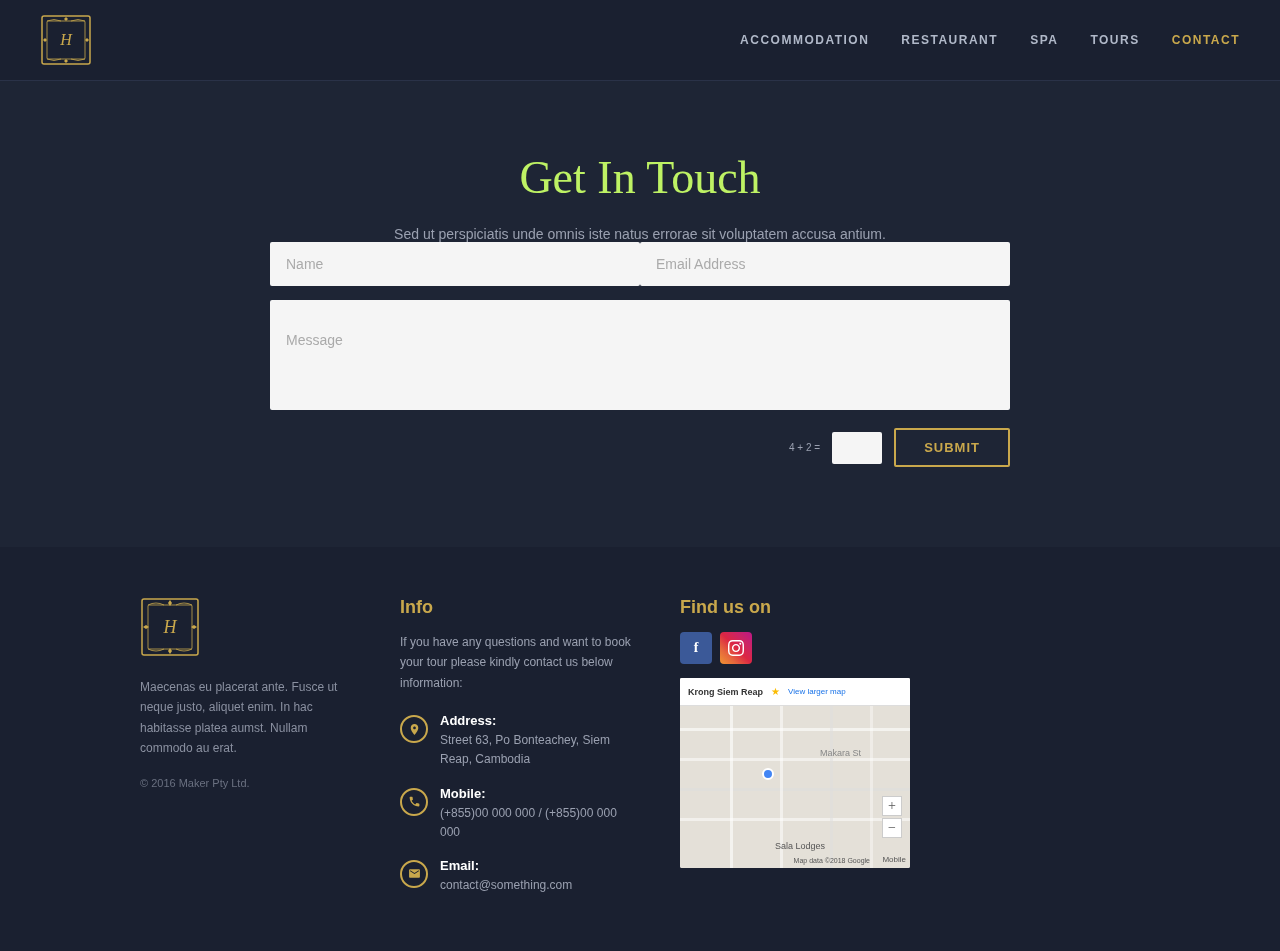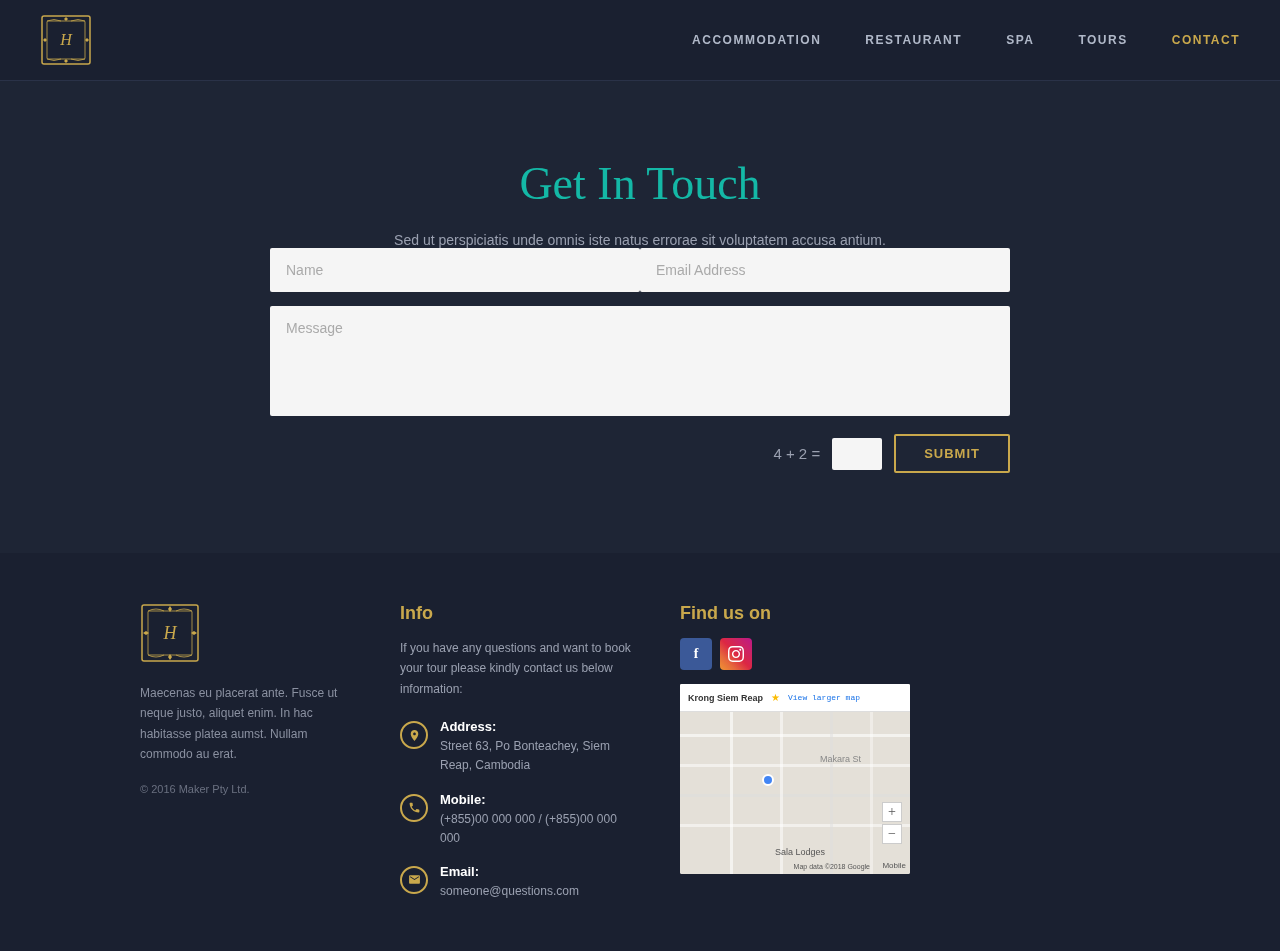--- a/index.html
+++ b/index.html
@@ -22,21 +22,21 @@
     .logo-area {
       display: flex;
       align-items: center;
     }
     .logo-emblem {
       width: 52px;
       height: 52px;
     }
     nav {
       display: flex;
-      gap: 44px;
+      gap: 32px;
       align-items: center;
     }
     nav a {
       text-decoration: none;
       color: #b0b8c8;
       font-family: Arial, sans-serif;
       font-size: 12px;
       font-weight: 600;
       letter-spacing: 1.5px;
       text-transform: uppercase;
@@ -49,24 +49,23 @@
     .contact-section {
       padding: 70px 40px 80px;
       display: flex;
       flex-direction: column;
       align-items: center;
     }
     .contact-section h1 {
       font-family: 'Georgia', serif;
       font-size: 46px;
       font-weight: 400;
-      color: #14b8a6;
+      color: #bef264;
       margin-bottom: 22px;
       text-align: center;
-      margin-top: 6px;
     }
     .contact-section .subtitle {
       font-family: Arial, sans-serif;
       font-size: 14px;
       color: #9aa0b0;
       text-align: center;
       max-width: 640px;
     }
     .form-container {
       width: 100%;
@@ -85,21 +84,21 @@
       font-size: 14px;
       color: #555;
       font-family: Arial, sans-serif;
       outline: none;
     }
     .form-row input::placeholder {
       color: #aaa;
     }
     .form-textarea {
       width: 100%;
-      padding: 14px 16px;
+      padding: 32px 16px;
       background: #f5f5f5;
       border: none;
       border-radius: 2px;
       font-size: 14px;
       color: #555;
       font-family: Arial, sans-serif;
       resize: none;
       height: 110px;
       outline: none;
       margin-bottom: 14px;
@@ -108,21 +107,21 @@
       color: #aaa;
     }
     .form-footer {
       display: flex;
       align-items: center;
       justify-content: flex-end;
       gap: 12px;
     }
     .captcha-label {
       font-family: Arial, sans-serif;
-      font-size: 15px;
+      font-size: 10px;
       color: #9aa0b0;
     }
     .captcha-input {
       width: 50px;
       padding: 8px;
       background: #f5f5f5;
       border: none;
       border-radius: 2px;
       font-size: 14px;
       text-align: center;
@@ -344,21 +343,21 @@
     }
     .map-top-bar .location-name {
       font-size: 9px;
       font-weight: bold;
       color: #333;
       font-family: Arial, sans-serif;
     }
     .map-top-bar .view-larger {
       font-size: 8px;
       color: #1a73e8;
-      font-family: Liberation Mono, monospace;
+      font-family: Liberation Sans, sans-serif;
     }
     .map-star {
       color: #fbbc04;
       font-size: 10px;
     }
   </style>
 </head>
 <body>
 
 <header>
@@ -456,21 +455,21 @@
       </div>
 
       <div class="contact-item">
         <div class="contact-icon">
           <svg viewBox="0 0 24 24" xmlns="http://www.w3.org/2000/svg">
             <path d="M20 4H4c-1.1 0-1.99.9-1.99 2L2 18c0 1.1.9 2 2 2h16c1.1 0 2-.9 2-2V6c0-1.1-.9-2-2-2zm0 4l-8 5-8-5V6l8 5 8-5v2z"></path>
           </svg>
         </div>
         <div class="contact-item-text">
           <h4>Email:</h4>
-          <p>someone@questions.com</p>
+          <p>contact@something.com</p>
         </div>
       </div>
     </div>
 
     <div class="footer-map">
       <h3>Find us on</h3>
       <div class="social-icons">
         <div class="social-icon facebook">f</div>
         <div class="social-icon instagram">
           <svg width="16" height="16" viewBox="0 0 24 24" fill="white">

